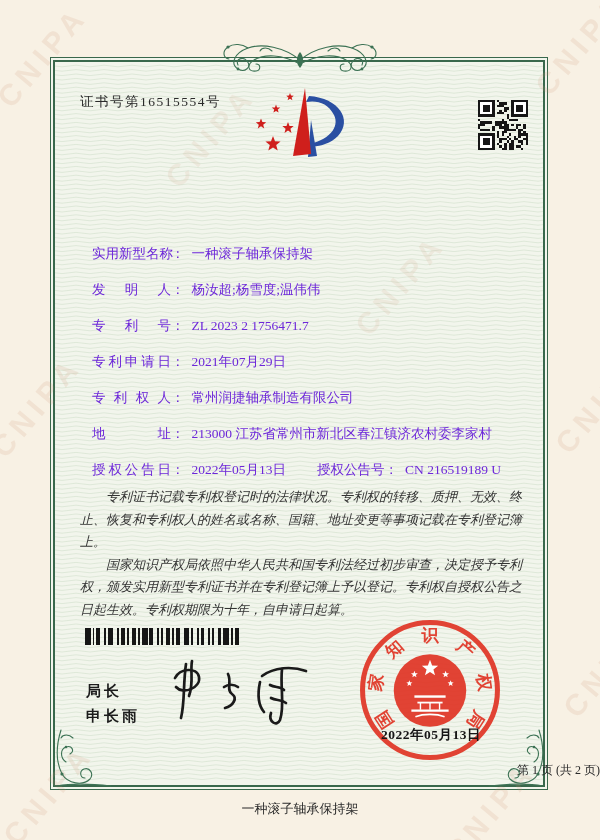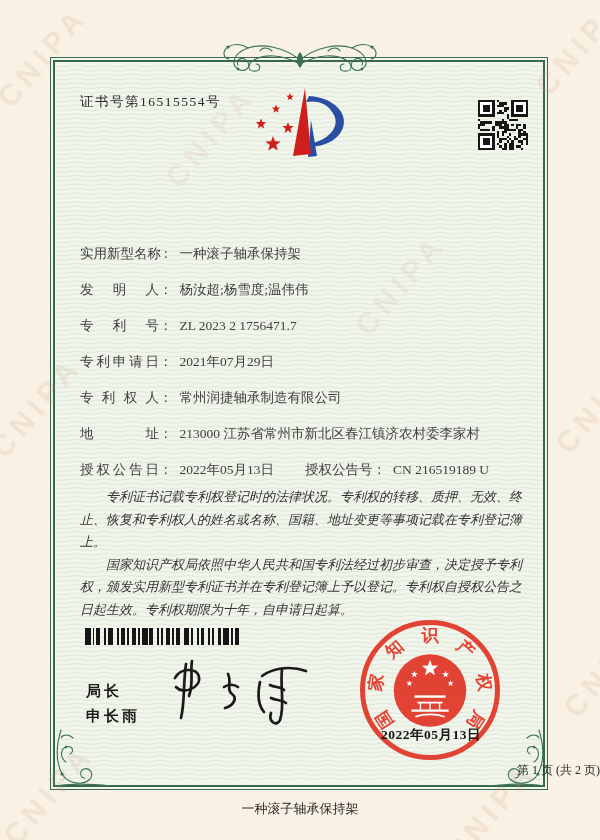--- a/index.html
+++ b/index.html
@@ -15,21 +15,21 @@
   .frame-inner{position:absolute;left:2px;top:2px;right:2px;bottom:2px;border:2px solid #39684c;}
   .guilloche{position:absolute;left:4px;top:4px;}
   
   .content{position:absolute;left:0;top:0;width:600px;height:840px;z-index:3;padding-left:21px;}
   .abs{position:absolute;}
   .certno{left:80px;top:93px;font-size:13.5px;letter-spacing:1.5px;color:#2a2a2a;}
   .logo{left:243px;top:86px;}
   .qr{left:478px;top:100px;}
   .title{left:0;width:600px;top:171px;text-align:center;font-size:30px;font-weight:700;
          letter-spacing:5px;color:#151515;}
-  .fields{left:80px;top:244px;width:452px;font-size:13.5px;color:#404040;}
+  .fields{left:92px;top:244px;width:452px;font-size:13.5px;color:#6d28d9;}
   .row{margin-bottom:17px;line-height:19px;white-space:nowrap;position:relative;}
   .flabel{display:inline-block;width:79px;text-align:justify;text-align-last:justify;}
   .colon{margin-right:7px;}
   .pair2{position:absolute;left:225px;top:0;}
   .paras{left:80px;top:486px;width:442px;font-size:13px;line-height:22.5px;
          font-style:italic;color:#333;}
   .paras p{margin:0;text-indent:2em;}
   .barcode{left:85px;top:628px;height:17px;display:flex;align-items:stretch;}
   .barcode div{background:#161616;}
   .signer{left:86px;top:678px;font-family:"Liberation Sans",sans-serif;font-weight:700;

